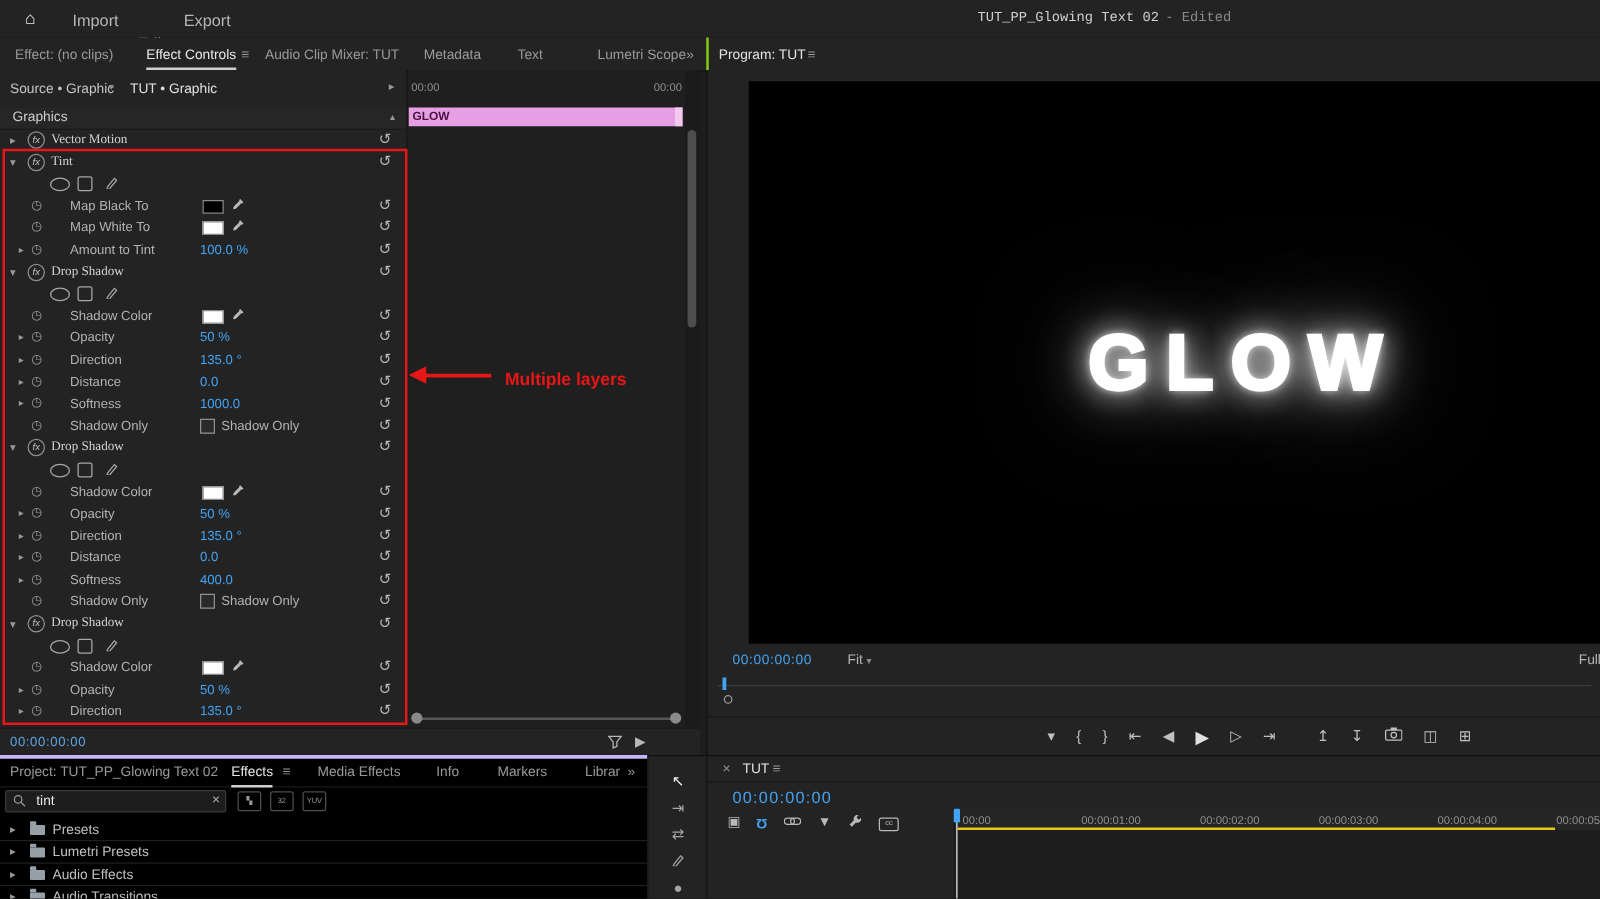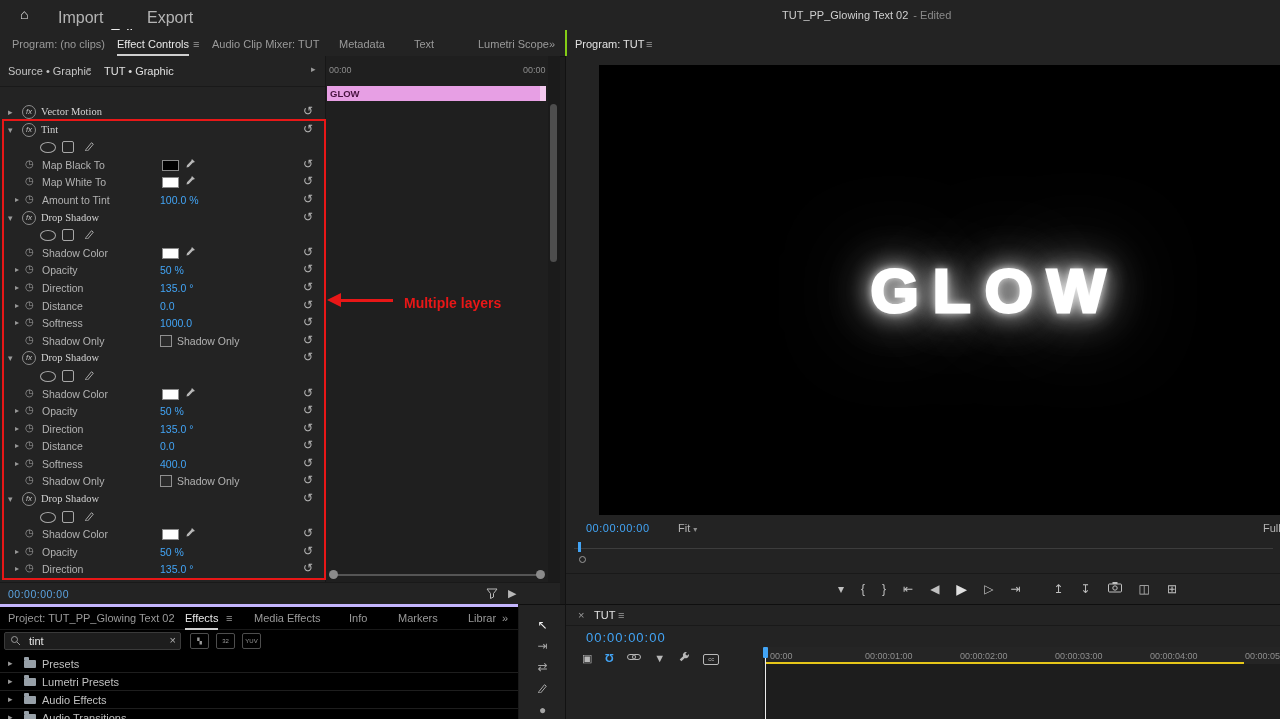--- a/index.html
+++ b/index.html
@@ -2,45 +2,45 @@
 <html><head>
 <meta charset="utf-8">
 <style>
   html,body{margin:0;padding:0;background:#101010;}
   .app{position:relative;width:1280px;height:719px;overflow:hidden;background:#1d1d1d;
        font-family:"Liberation Sans",sans-serif;font-size:11px;color:#bfbfbf;-webkit-font-smoothing:antialiased;}
   .abs{position:absolute;}
 
   
   .topbar{position:absolute;left:0;top:0;width:1280px;height:30px;background:#232323;border-bottom:1px solid #121212;}
-  .topitem{position:absolute;top:9px;color:#b5b5b5;font-size:16px;white-space:nowrap;}
+  .topitem{position:absolute;top:9px;color:#b5b5b5;font-size:13px;white-space:nowrap;}
   .topitem.on{color:#ededed;border-bottom:2px solid #d6d6d6;padding-bottom:4px;margin-top:18px;}
   .home{position:absolute;left:20px;top:6px;font-size:14px;color:#e6e6e6;}
-  .doc-title{position:absolute;left:782px;top:9px;color:#cfcfcf;}
+  .doc-title{position:absolute;left:782px;top:9px;color:#cfcfcf;font-family:Liberation Mono, monospace;}
   .doc-sub{color:#8a8a8a;margin-left:5px;}
 
   
   .tabbar{position:absolute;height:26px;background:#232323;border-bottom:1px solid #141414;}
   .tabtext{position:absolute;top:8px;font-size:11px;color:#9a9a9a;white-space:nowrap;}
   .tabtext.on{color:#e8e8e8;border-bottom:2px solid #cfcfcf;padding-bottom:4px;}
   .menu-glyph{color:#9a9a9a;font-size:11px;}
   .chev-over{color:#9a9a9a;}
 
   
   .ec-panel{position:absolute;left:0;top:56px;width:560px;height:548px;background:#232323;}
   .ec-head{position:absolute;left:0;top:0;width:325px;height:30px;border-bottom:1px solid #191919;}
   .ec-left{position:absolute;left:0;top:0;width:325px;height:526px;overflow:hidden;}
   .ec-section{position:absolute;left:0;top:30px;width:325px;height:17px;background:#262626;border-bottom:1px solid #1a1a1a;}
   #ec-rows{position:absolute;left:0;top:47px;width:325px;height:479px;overflow:hidden;}
   .ecrow{position:relative;height:17.6px;font-size:10.5px;}
   .ecrow .chev{position:absolute;top:4px;font-size:9px;color:#9a9a9a;}
   .fxb{position:absolute;left:22px;top:2px;width:12px;height:12px;border:1px solid #8e8e8e;border-radius:50%;
        font-size:7.5px;font-style:italic;color:#c4c4c4;text-align:center;line-height:12px;}
   .elbl{position:absolute;left:41px;top:3px;color:#d2d2d2;font-family:Liberation Serif, serif;}
-  .plbl{position:absolute;left:42px;top:3px;color:#b2b2b2;}
+  .plbl{position:absolute;left:56px;top:3px;color:#b2b2b2;}
   .swt{position:absolute;left:25px;top:2px;font-size:10px;color:#9a9a9a;}
   .pval{position:absolute;left:160px;top:3px;color:#42a4f5;}
   .reset{position:absolute;left:303px;top:1px;font-size:12px;color:#b5b5b5;}
   .swatch{position:absolute;left:162px;top:4px;width:15px;height:9px;border:1px solid #8a8a8a;}
   .eyedrop{position:absolute;left:185px;top:2px;}
   .cbox{position:absolute;left:160px;top:3px;width:10px;height:10px;border:1px solid #909090;background:#2a2a2a;}
   .clbl{position:absolute;left:177px;top:3px;color:#b2b2b2;}
   .mask-e{position:absolute;left:40px;top:4px;width:14px;height:9px;border:1px solid #a8a8a8;border-radius:50%;}
   .mask-r{position:absolute;left:62px;top:3px;width:10px;height:10px;border:1px solid #a8a8a8;border-radius:2px;}
   .mask-p{position:absolute;left:84px;top:2px;}
@@ -135,21 +135,21 @@
 
   <div class="topbar">
     <span class="home">⌂</span>
     <span class="topitem" style="left:58px">Import</span>
     <span class="topitem on" style="left:110px">Edit</span>
     <span class="topitem" style="left:147px">Export</span>
     <span class="doc-title"><span>TUT_PP_Glowing Text 02</span><span class="doc-sub">- Edited</span></span>
   </div>
 
   <div class="tabbar" style="left:0;top:30px;width:565px;">
-    <span class="tabtext" style="left:12px">Program: (no clips)</span>
+    <span class="tabtext" style="left:12px">Effect: (no clips)</span>
     <span class="tabtext on" style="left:117px">Effect Controls</span>
     <span class="tabtext menu-glyph" style="left:193px">≡</span>
     <span class="tabtext" style="left:212px">Audio Clip Mixer: TUT</span>
     <span class="tabtext" style="left:339px">Metadata</span>
     <span class="tabtext" style="left:414px">Text</span>
     <span class="tabtext" style="left:478px">Lumetri Scope</span>
     <span class="tabtext chev-over" style="left:549px">»</span>
   </div>
 
   <div class="tabbar prog-tabbar">
@@ -158,20 +158,24 @@
   </div>
 
   <div class="ec-panel">
     <div class="ec-head">
       <span class="abs" style="left:8px;top:9px;color:#c4c4c4;">Source • Graphic</span>
       <span class="abs" style="left:87px;top:9px;color:#8d8d8d;font-size:8px;">▾</span>
       <span class="abs" style="left:104px;top:9px;color:#e0e0e0;">TUT • Graphic</span>
       <span class="abs" style="left:311px;top:8px;color:#9a9a9a;font-size:9px;">▸</span>
     </div>
 
+    <div class="ec-section">
+      <span class="abs" style="left:10px;top:2px;color:#cfcfcf;">Graphics</span>
+      <span class="abs" style="left:312px;top:3px;color:#9a9a9a;font-size:8px;">▴</span>
+    </div>
 
     <div class="ec-left">
       <div id="ec-rows">
           <div class="ecrow">
             <span class="chev" style="left:8px">▸</span>
             <span class="fxb">fx</span>
             <span class="elbl">Vector Motion</span>
             <span class="reset">↺</span>
           </div>
           <div class="ecrow">

